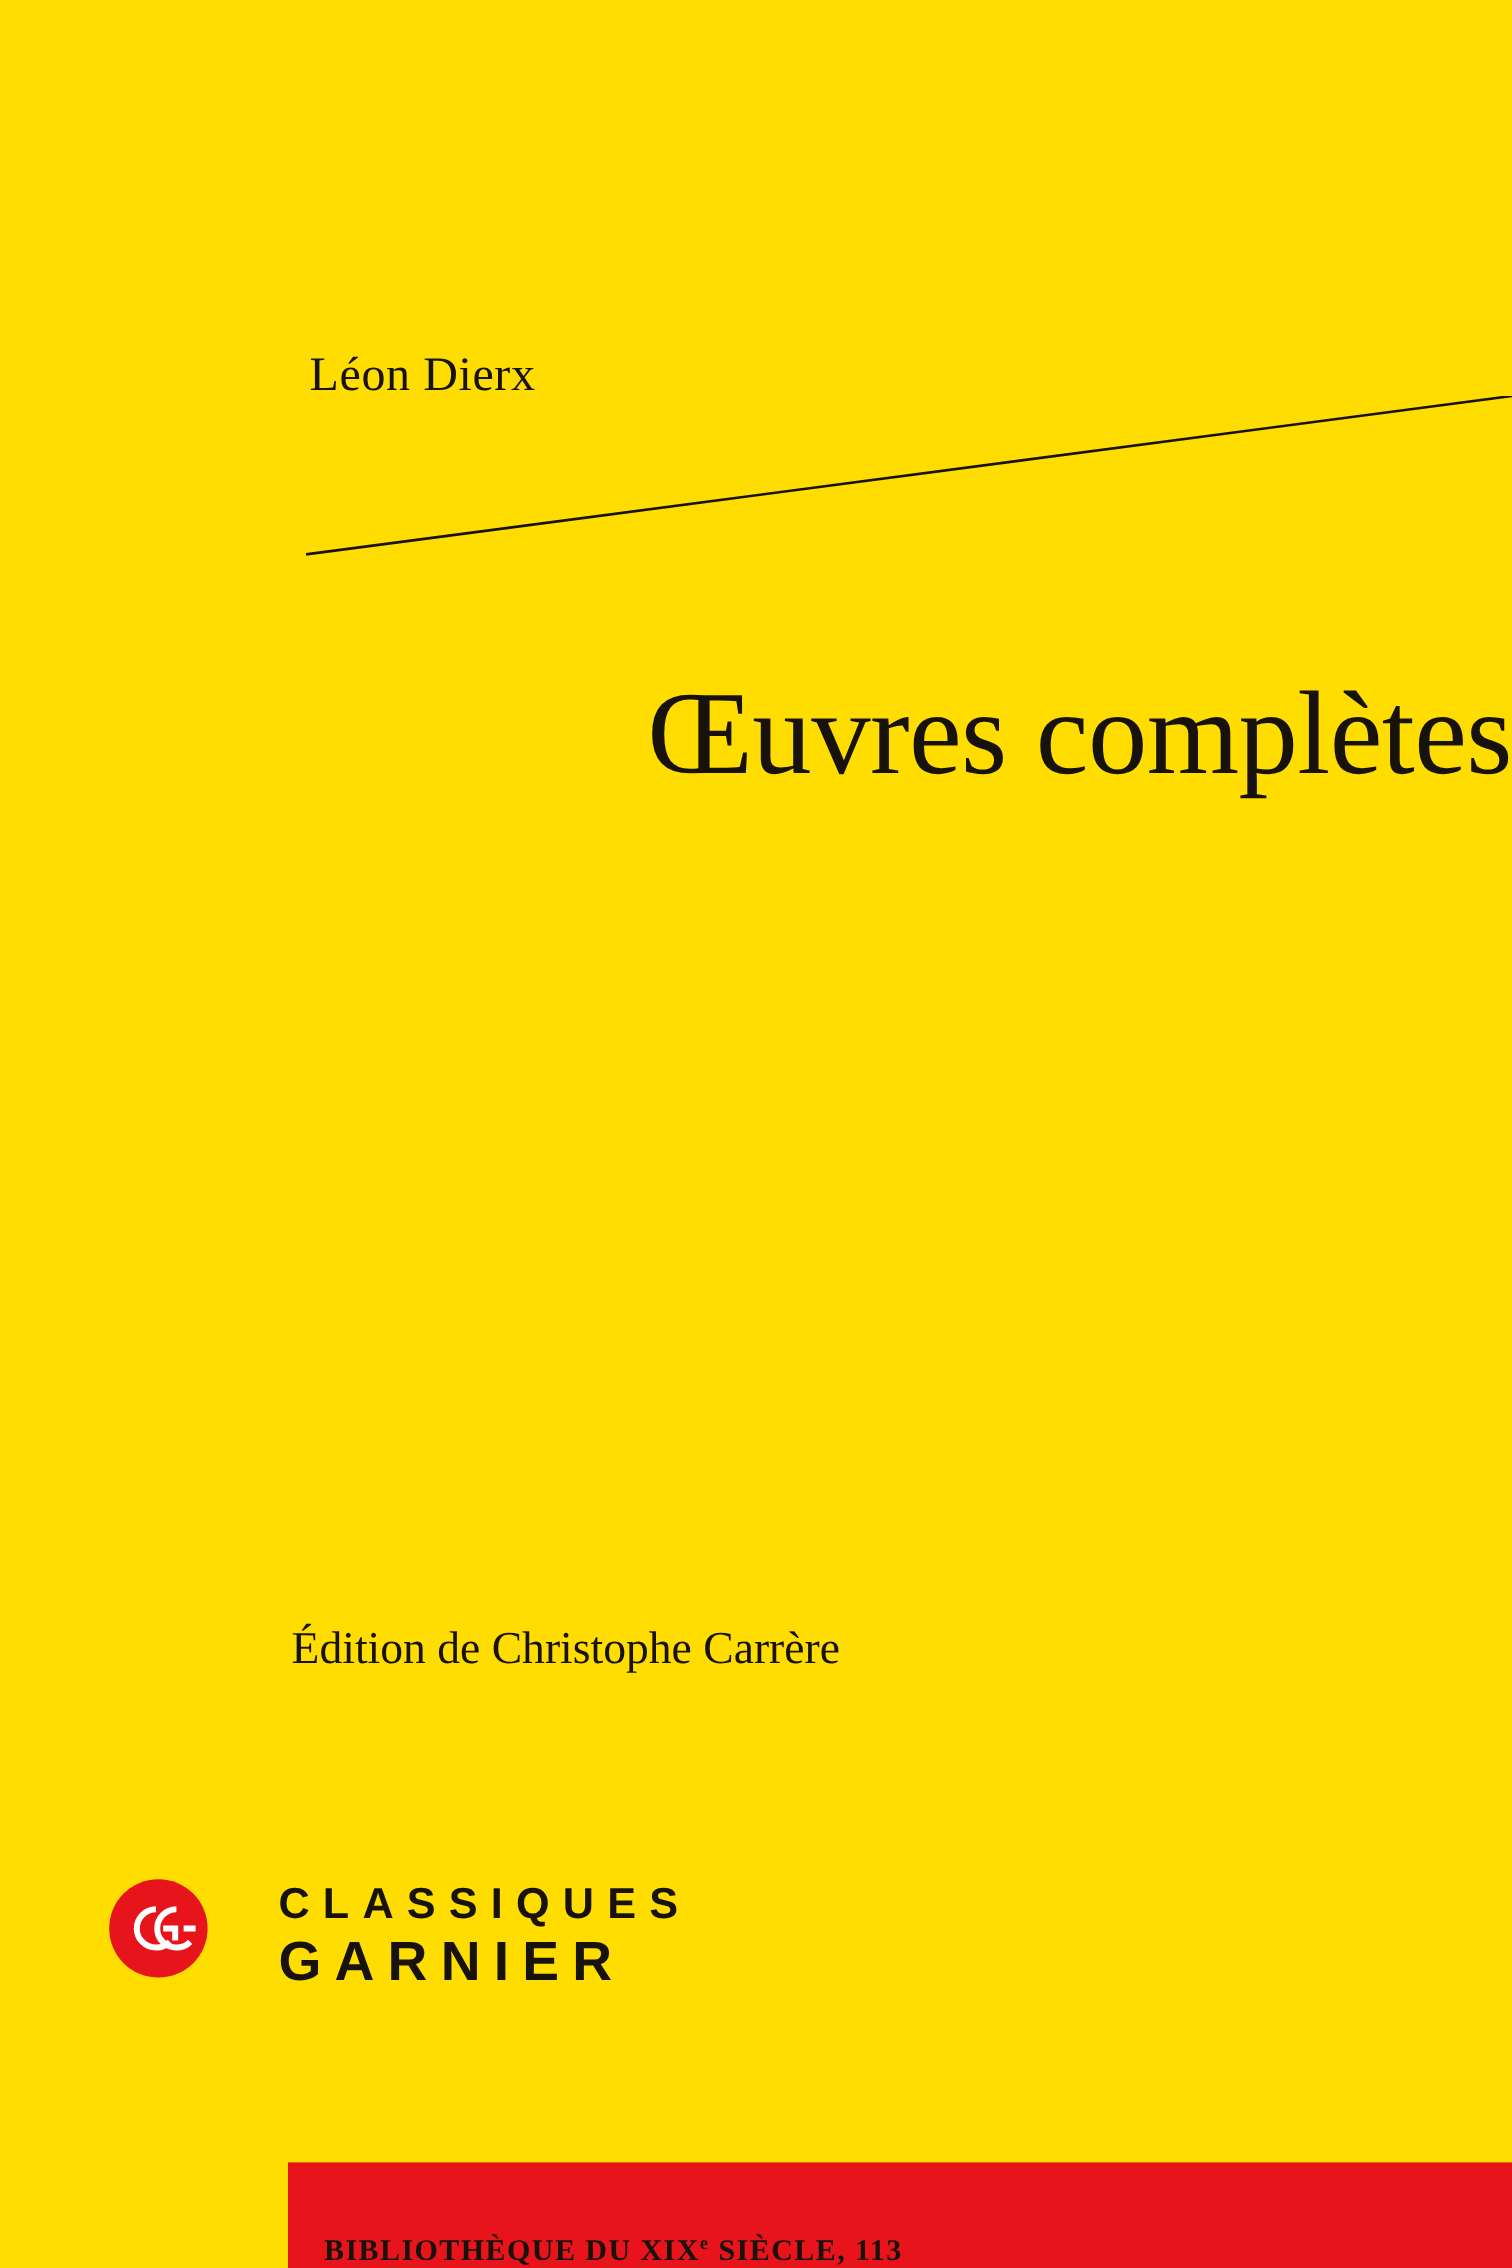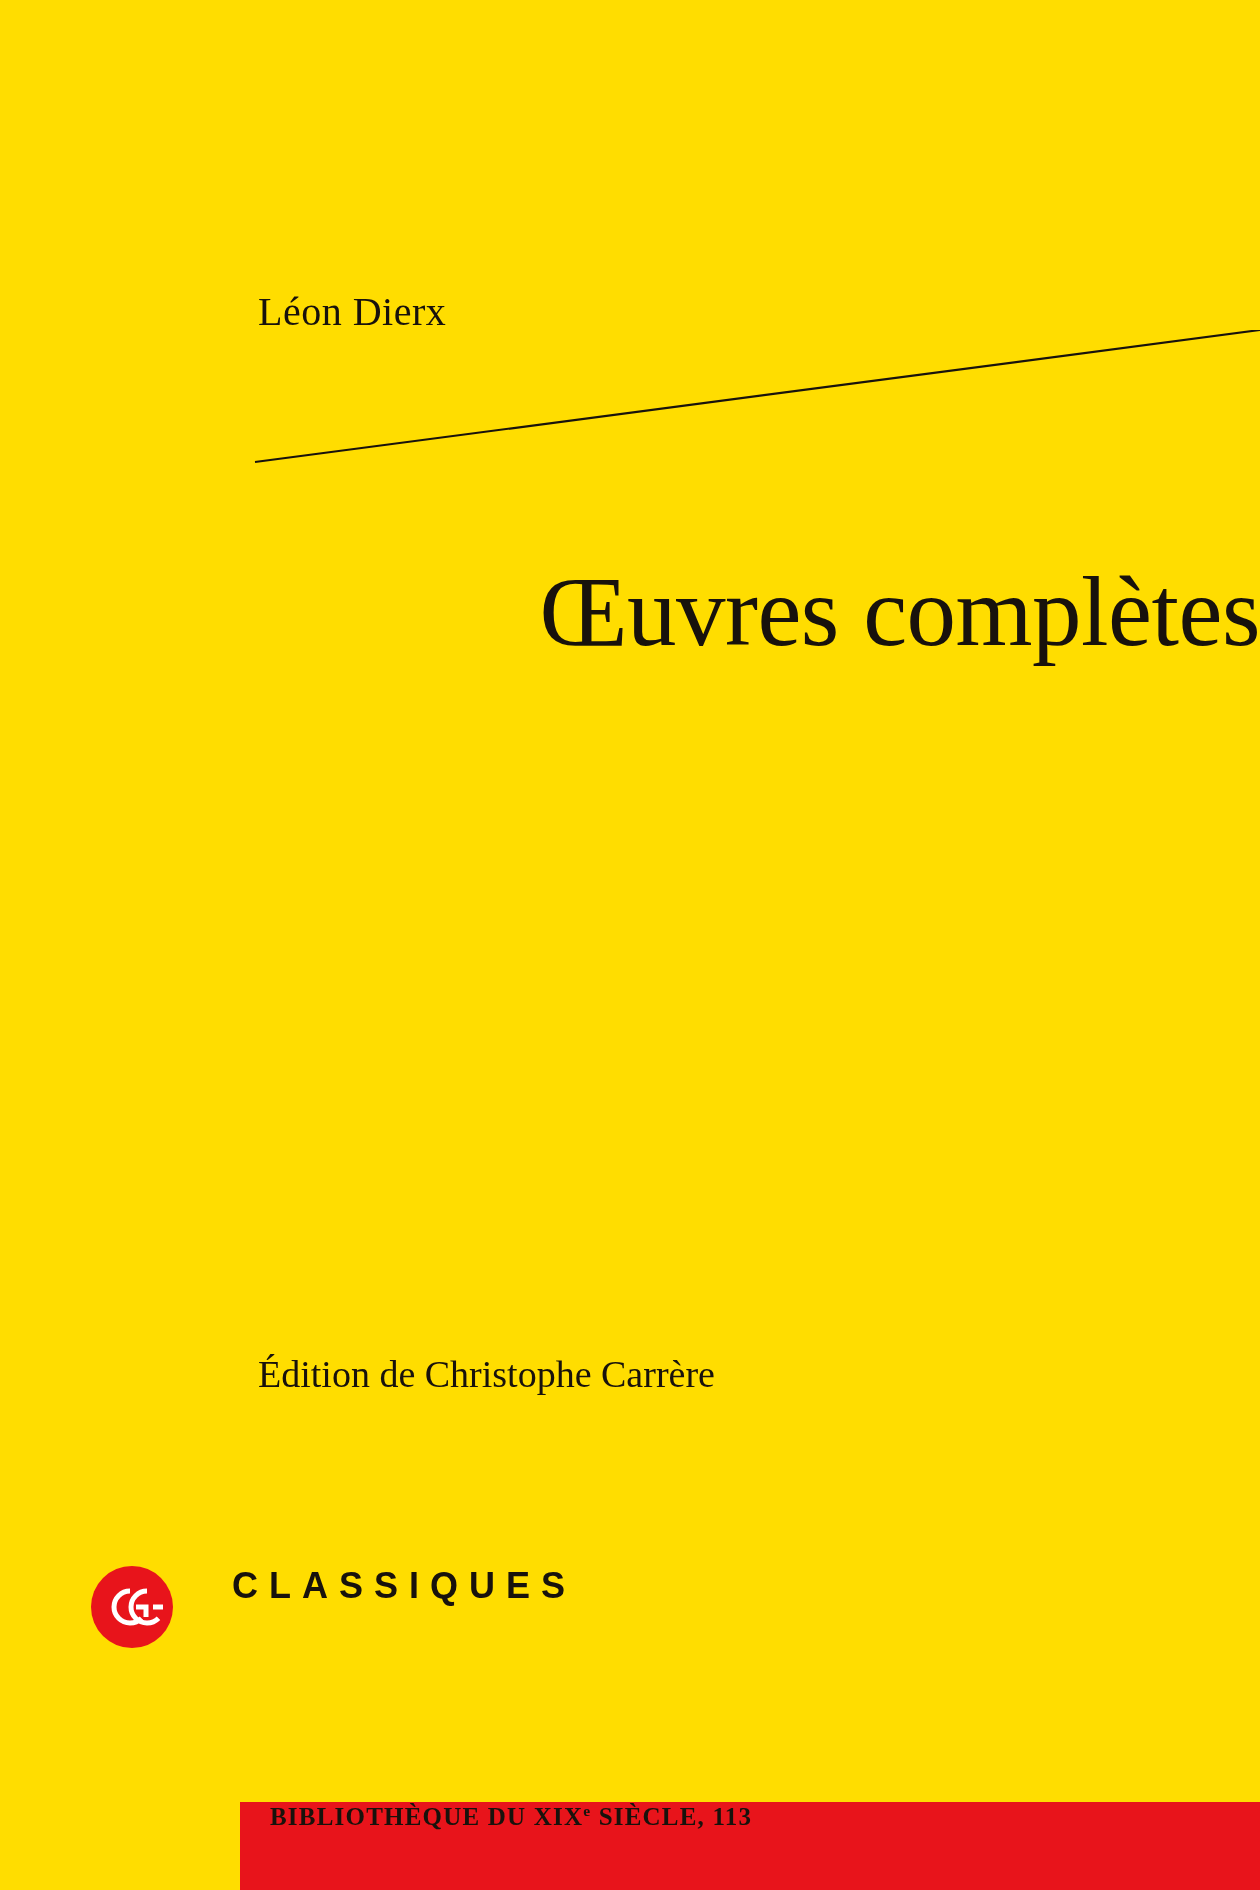--- a/index.html
+++ b/index.html
@@ -52,21 +52,21 @@
     font-family: "Liberation Serif", serif;
     font-size: 99px;
     color: #18120c;
     letter-spacing: -0.5px;
     line-height: 1.05;
   }
 
   
   .editor {
     position: absolute;
-    left: 258px;
+    left: 243px;
     top: 1352px;
     font-family: "Liberation Serif", serif;
     font-size: 38px;
     color: #18120c;
     white-space: nowrap;
   }
 
   
   .publisher {
     position: absolute;
@@ -103,21 +103,21 @@
 
   
   .series-band {
     position: absolute;
     left: 240px;
     bottom: 0;
     width: 1020px;
     height: 88px;
     background: #e8141b;
     display: flex;
-    align-items: flex-start;
+    align-items: flex-end;
   }
   .series-text {
     margin-left: 30px;
     font-family: "Liberation Serif", serif;
     font-size: 25px;
     font-weight: bold;
     color: #18120c;
     letter-spacing: 1.2px;
     white-space: nowrap;
   }
@@ -153,20 +153,21 @@
         <g fill="none" stroke="#ffffff" stroke-width="5">
           <path d="M40 26 a16 16 0 1 0 0 32 a16 16 0 0 0 11.5 -4.8"></path>
           <path d="M57 26 a16 16 0 1 0 0 32 a16 16 0 0 0 11.5 -4.8"></path>
         </g>
         <path d="M46 42 H56 V52" fill="none" stroke="#ffffff" stroke-width="5"></path>
         <path d="M63 42 H73" fill="none" stroke="#ffffff" stroke-width="5"></path>
       </svg>
     </div>
     <div class="pubname">
       <div class="pub-line1">CLASSIQUES</div>
+      <div class="pub-line2">GARNIER</div>
     </div>
   </div>
 
   <div class="series-band">
     <div class="series-text"><span class="smallcaps">BIBLIOTHÈQUE DU XIX</span><sup>e</sup><span class="smallcaps"> SIÈCLE, 113</span></div>
   </div>
 
 </div>
 
 </body></html>

